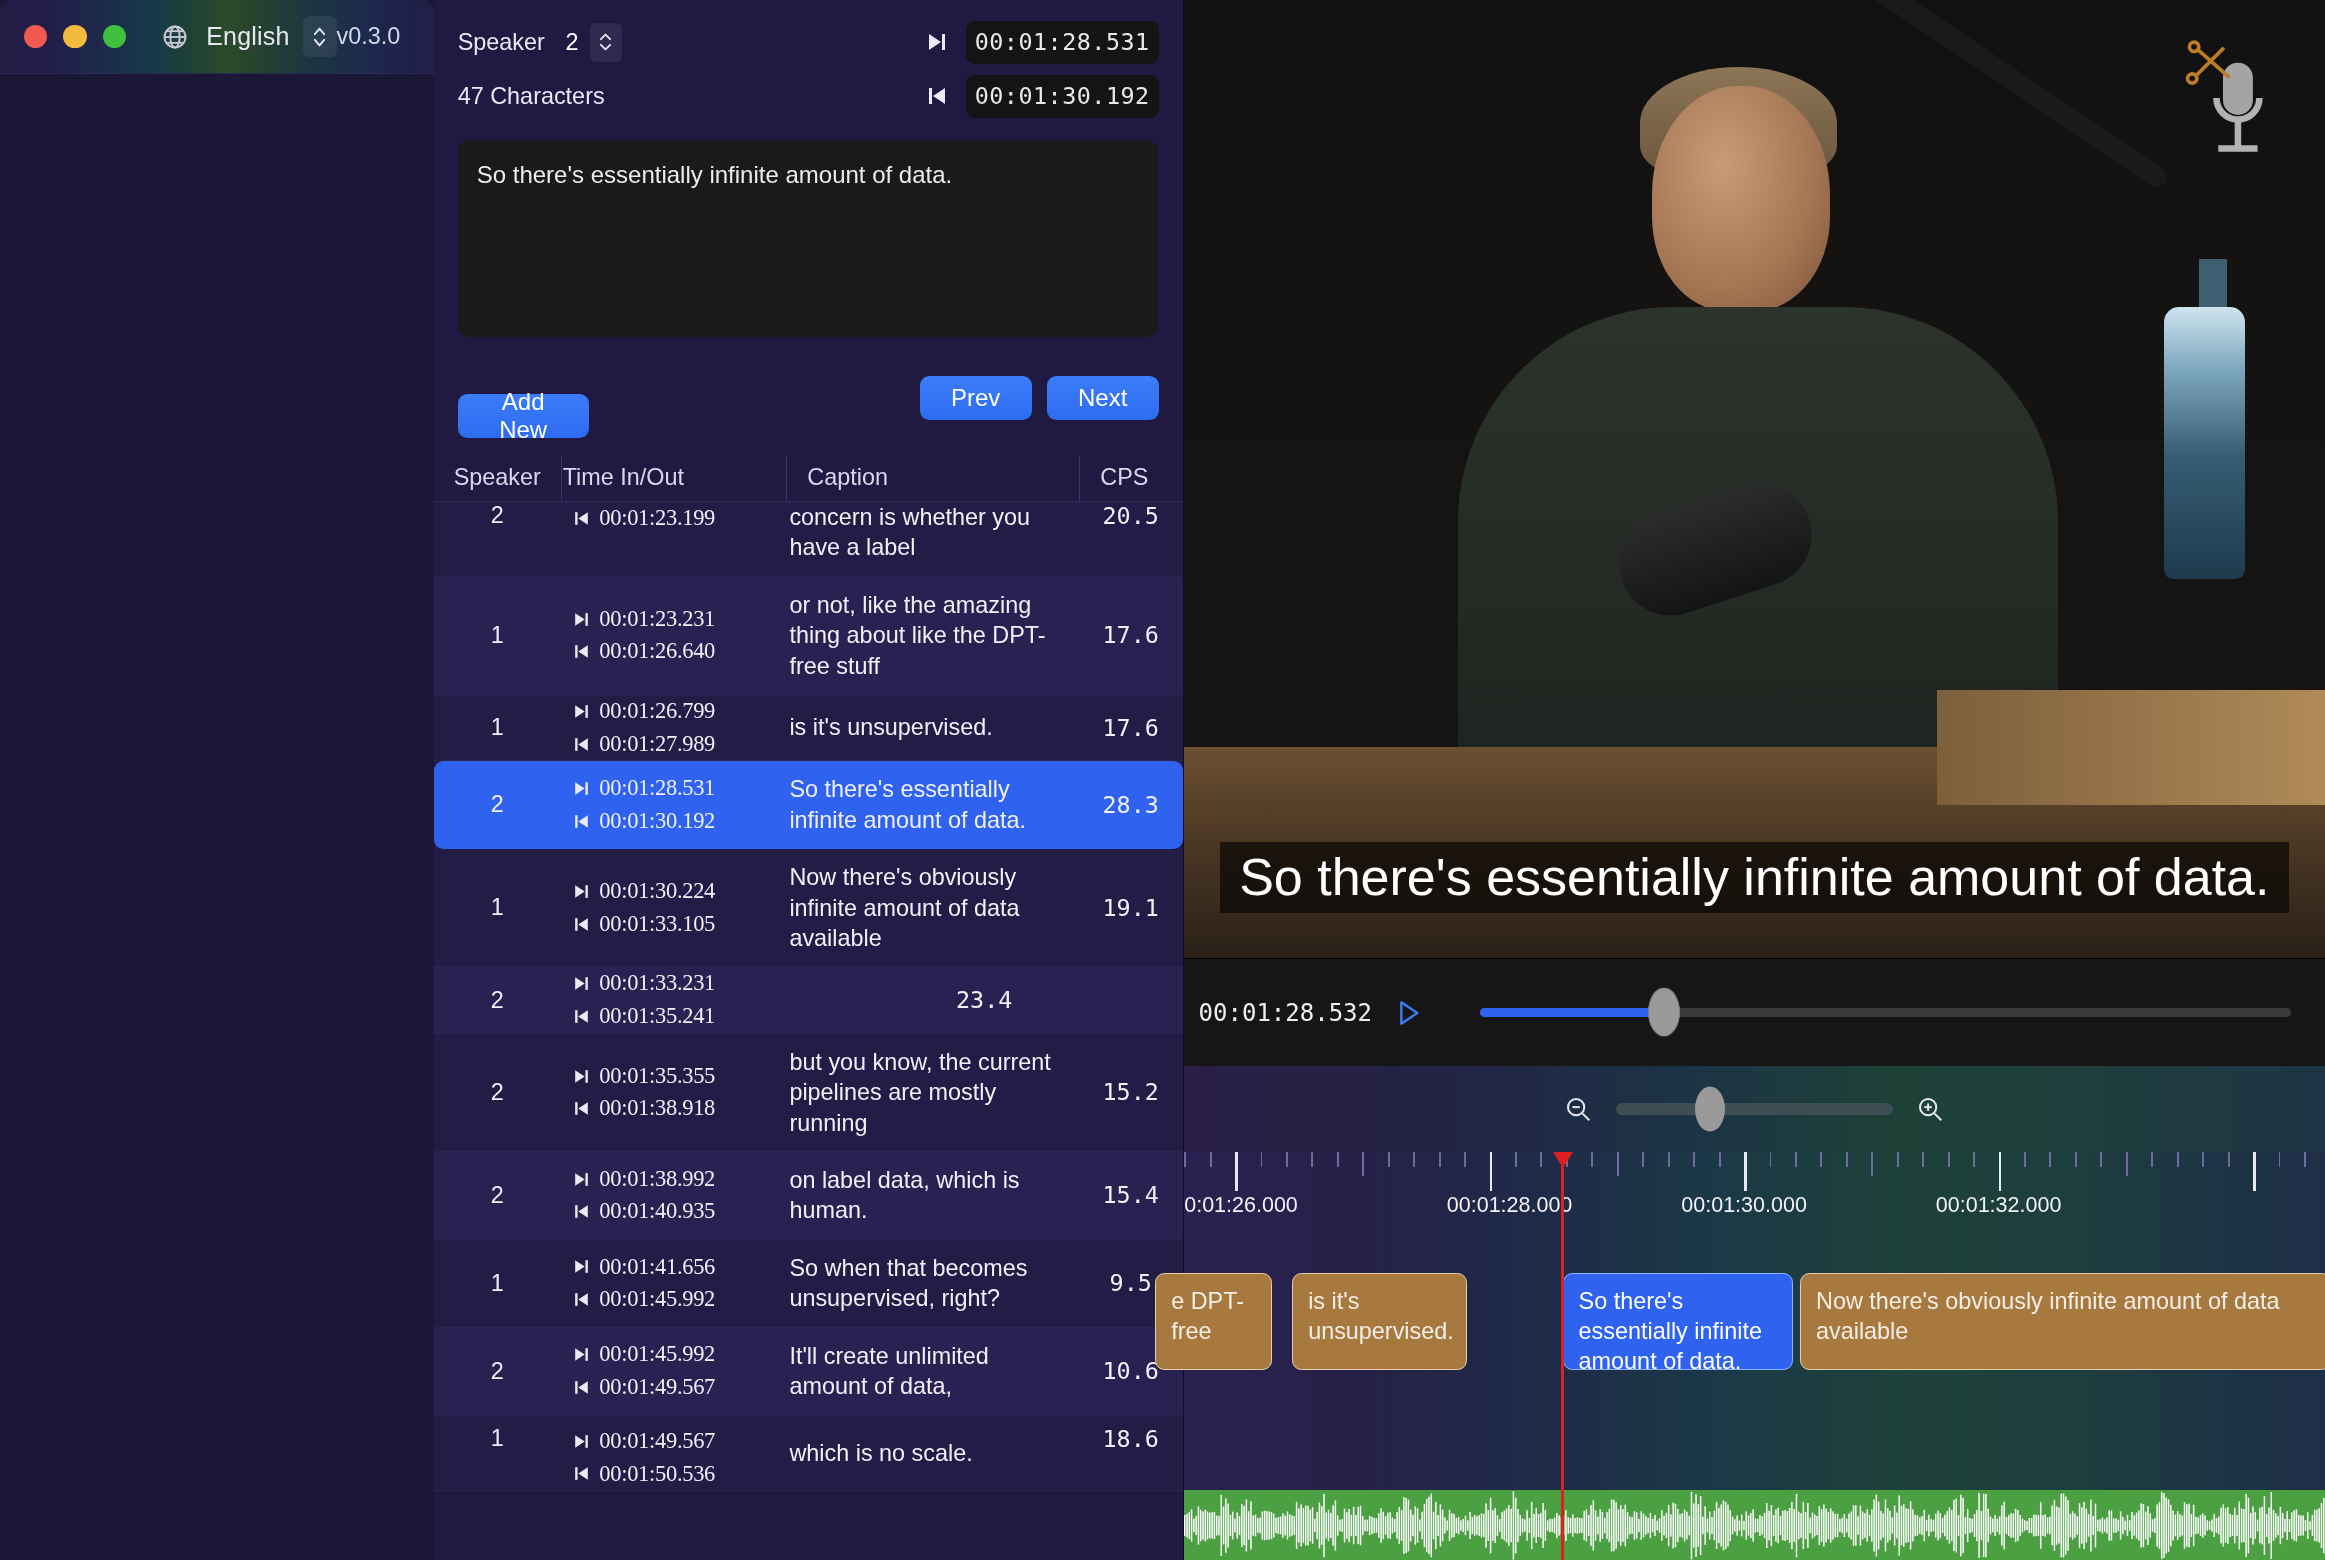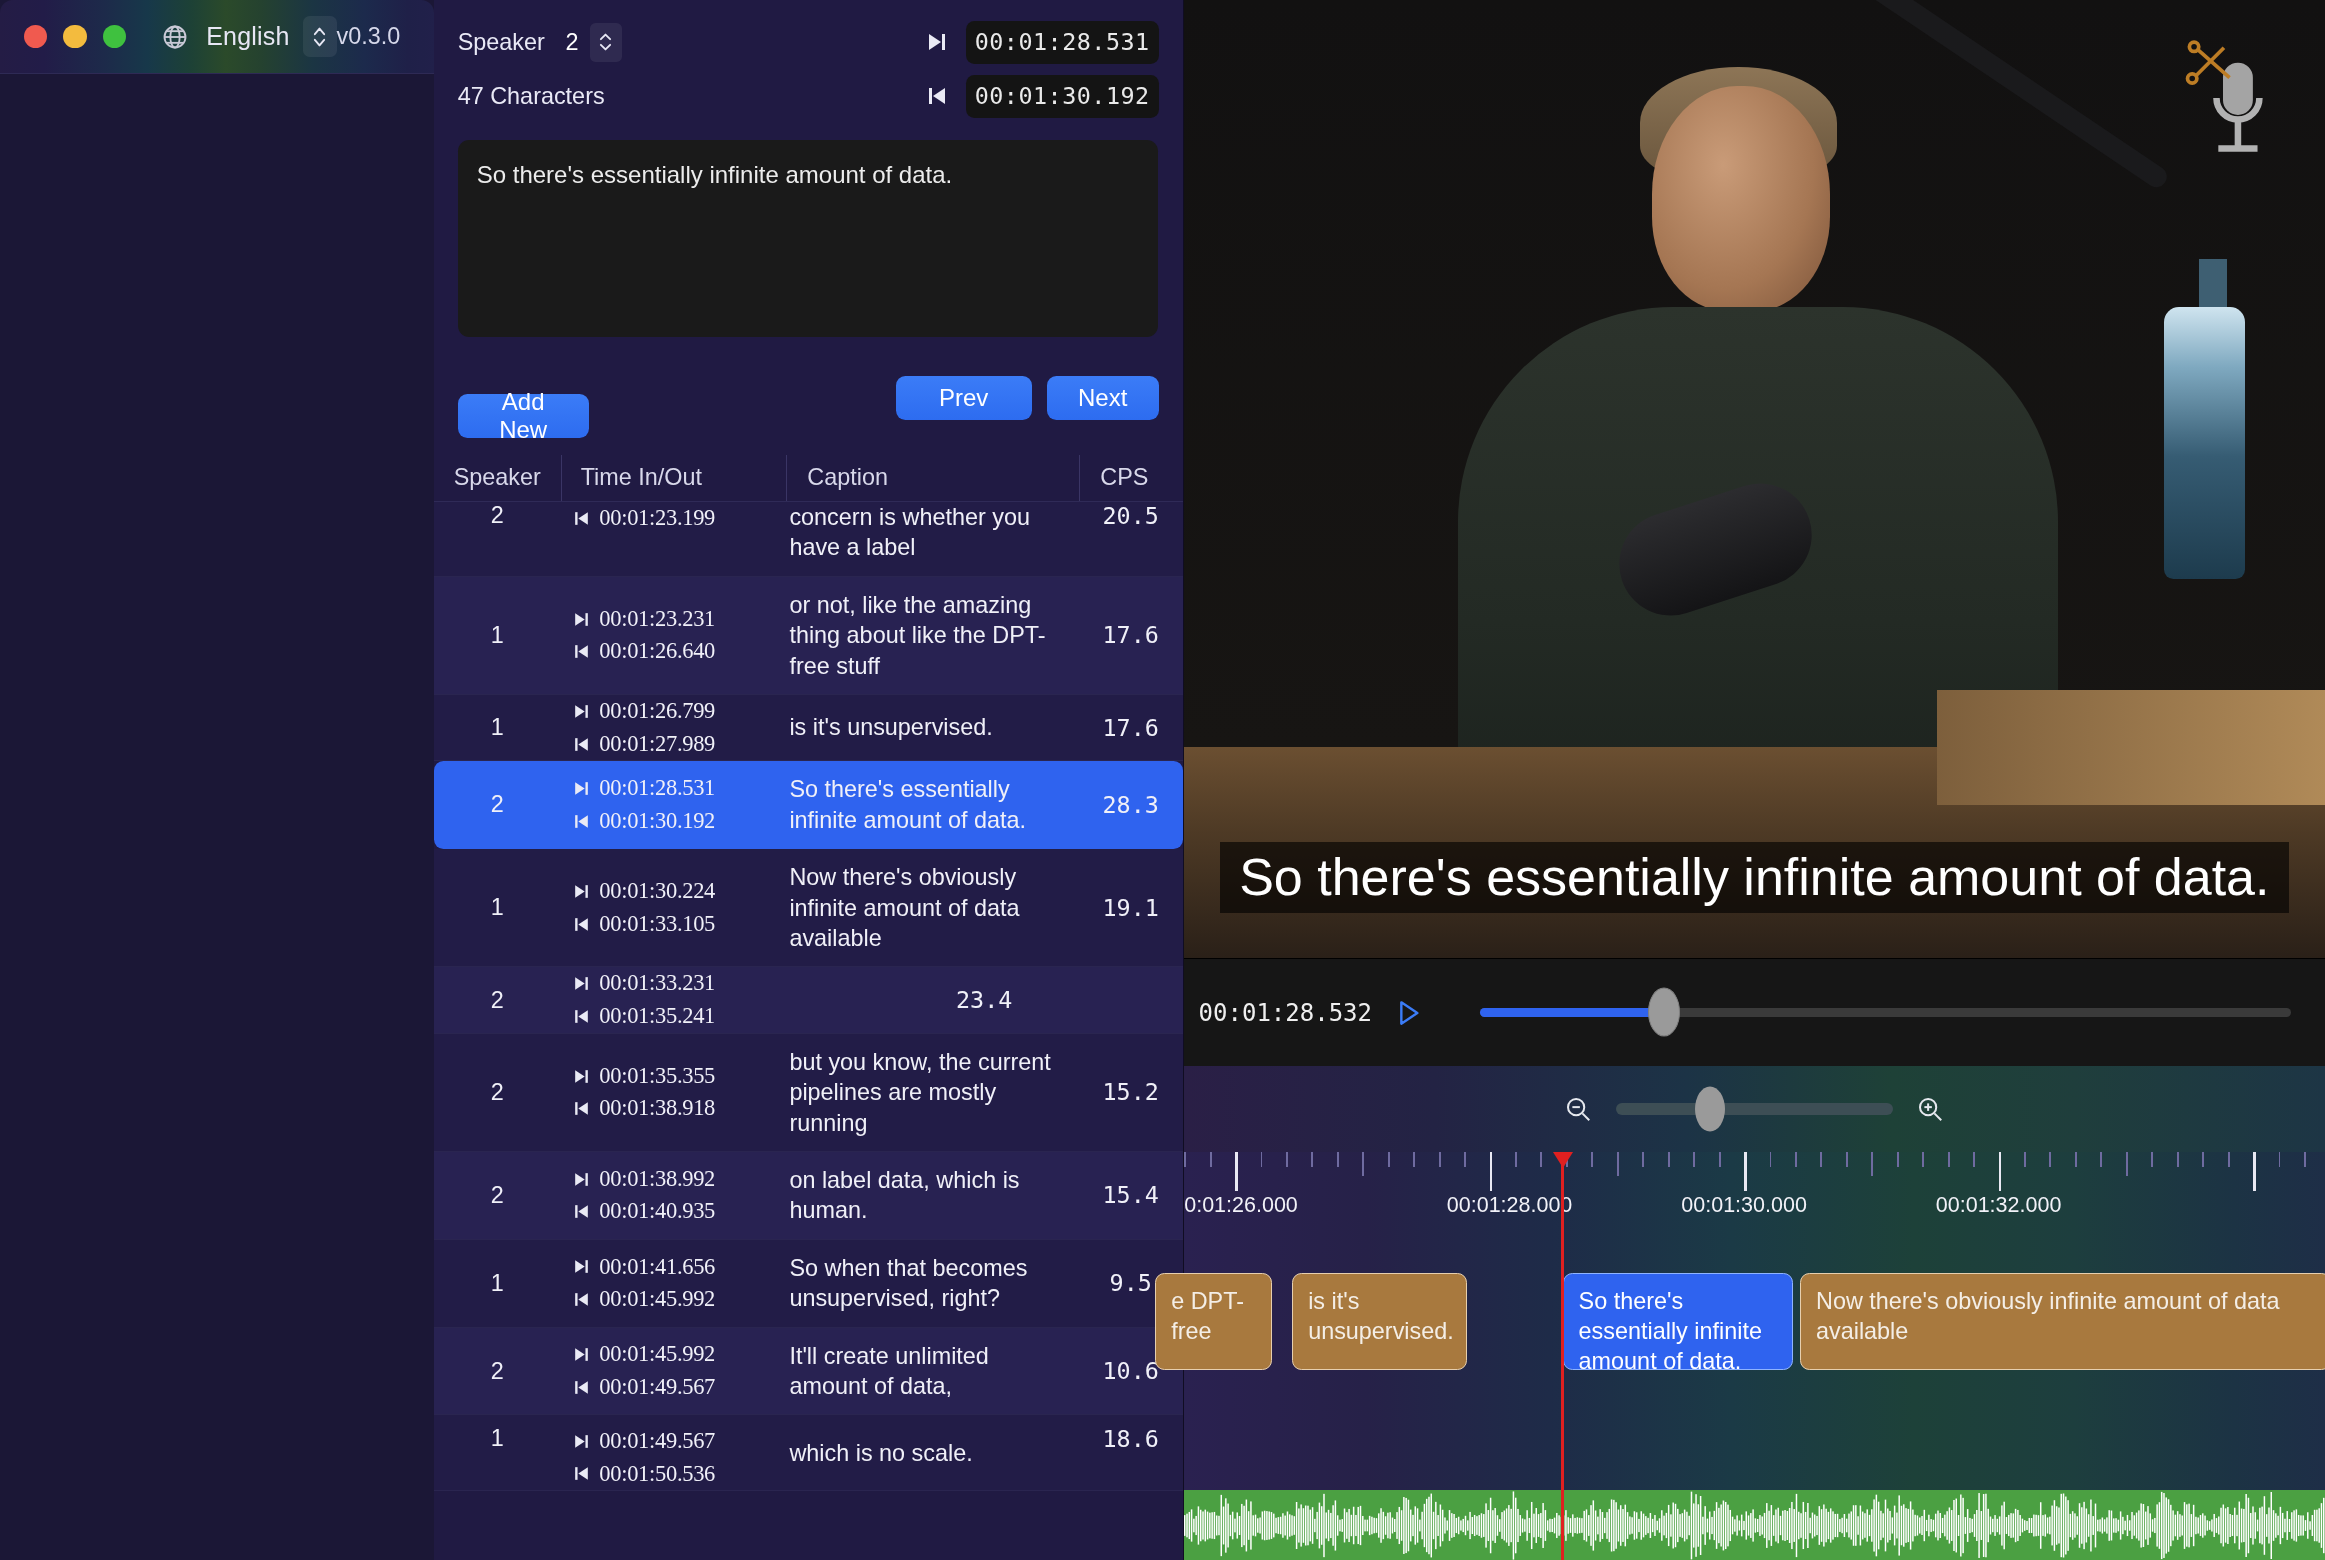--- a/index.html
+++ b/index.html
@@ -110,34 +110,34 @@
     margin: 20.6px 24px 17px 24px;
     display: flex; align-items: center;
   }
   .btn {
     background: linear-gradient(180deg,#3b7cf7 0%, #2d6cf0 100%);
     color: #fff; border: none; border-radius: 9.4px;
     font-size: 24px; font-family: "Liberation Sans", sans-serif;
     padding: 9.4px 17px; height: 44px; cursor: pointer;
     display: flex; align-items: center; justify-content: center;
   }
-  .btn.prev { margin-left: auto; width: 136px; }
+  .btn.prev { margin-left: auto; width: 112px; }
   .btn.next { margin-left: 15px; width: 112px; }
   .btn.addnew { width: 131px; margin-top: 36px; }
 
   
   .thead {
     display: flex; align-items: center;
     height: 47px; padding: 0 0 0 0;
     color: #d8d8ea; font-size: 23.4px;
     border-bottom: 0.9px solid #2f2a57;
   }
   .th { display: flex; align-items: center; height: 100%; }
   .th.sp { width: 127px; justify-content: center; }
-  .th.tm { width: 225px; border-left: 0.9px solid #3a3565; padding-left: 19px; }
+  .th.tm { width: 225px; border-left: 0.9px solid #3a3565; padding-left: 1px; }
   .th.cp { width: 293px; border-left: 0.9px solid #3a3565; padding-left: 20.6px; }
   .th.cps { flex: 1; border-left: 0.9px solid #3a3565; padding-left: 20.6px; }
 
   .tbody { flex: 1; overflow: hidden; position: relative; }
   .row {
     display: flex; align-items: center;
     color: #f0f0f8; font-size: 23.4px;
     border-bottom: 0.9px solid #2a2550;
     min-height: 62px;
   }

